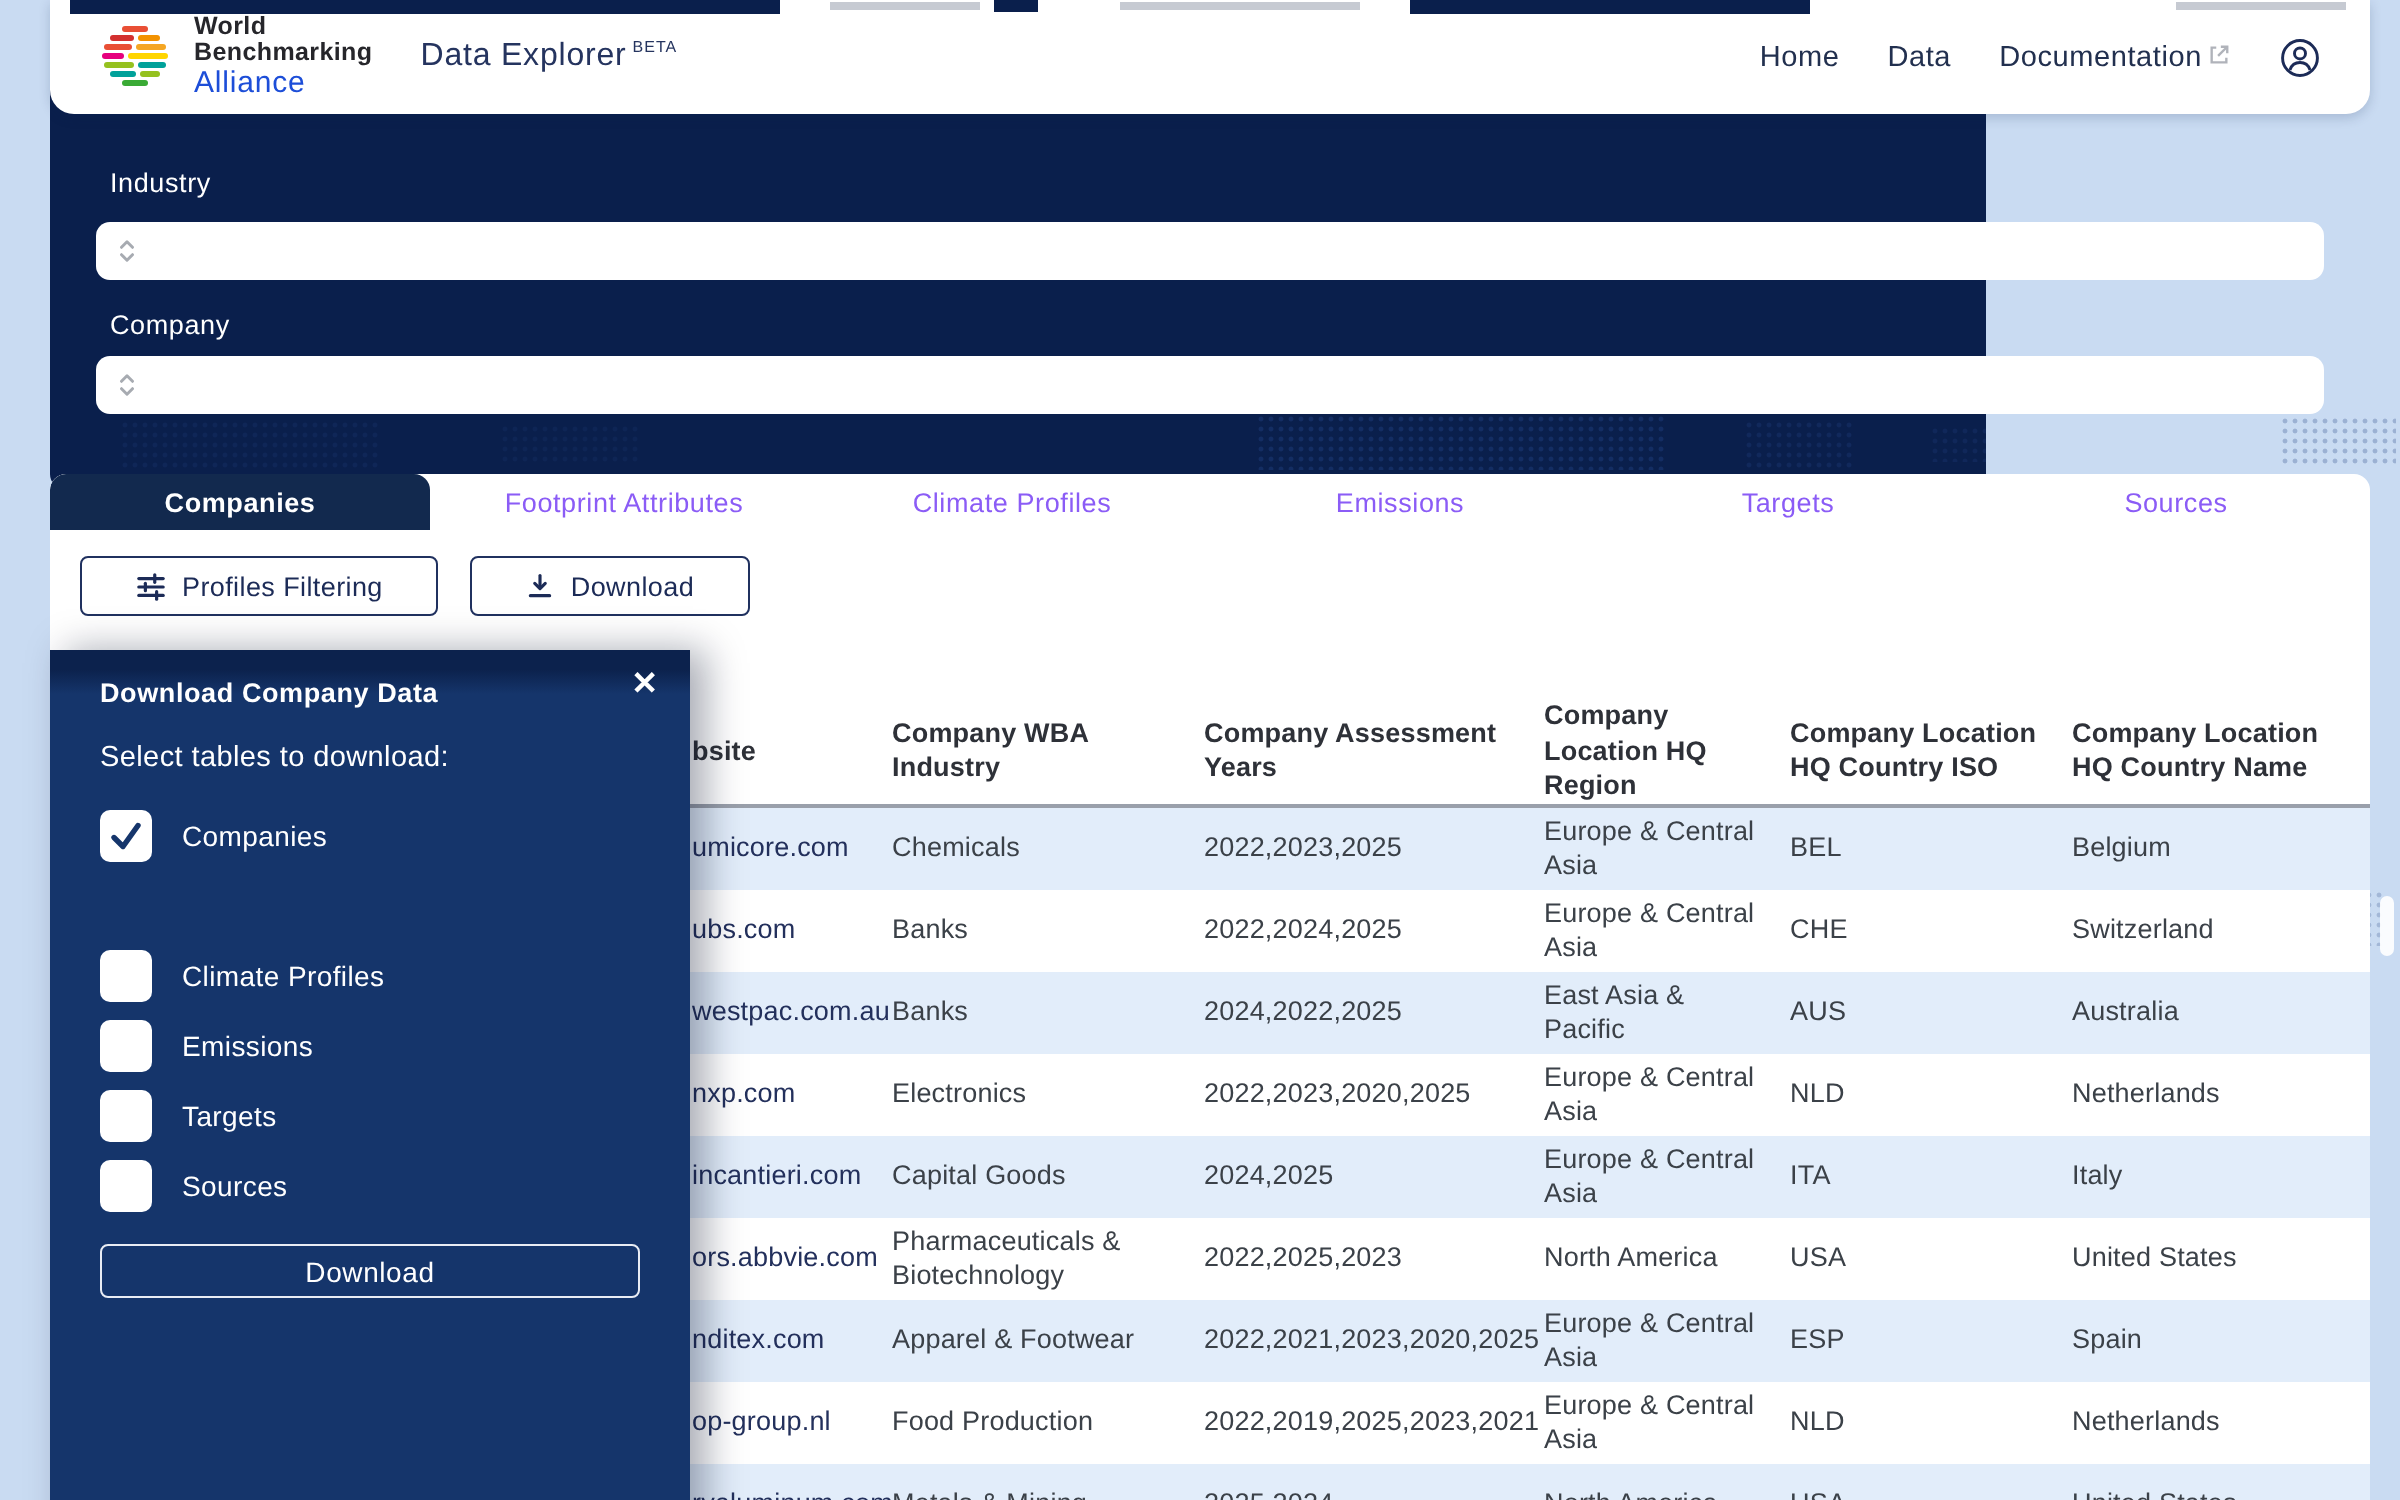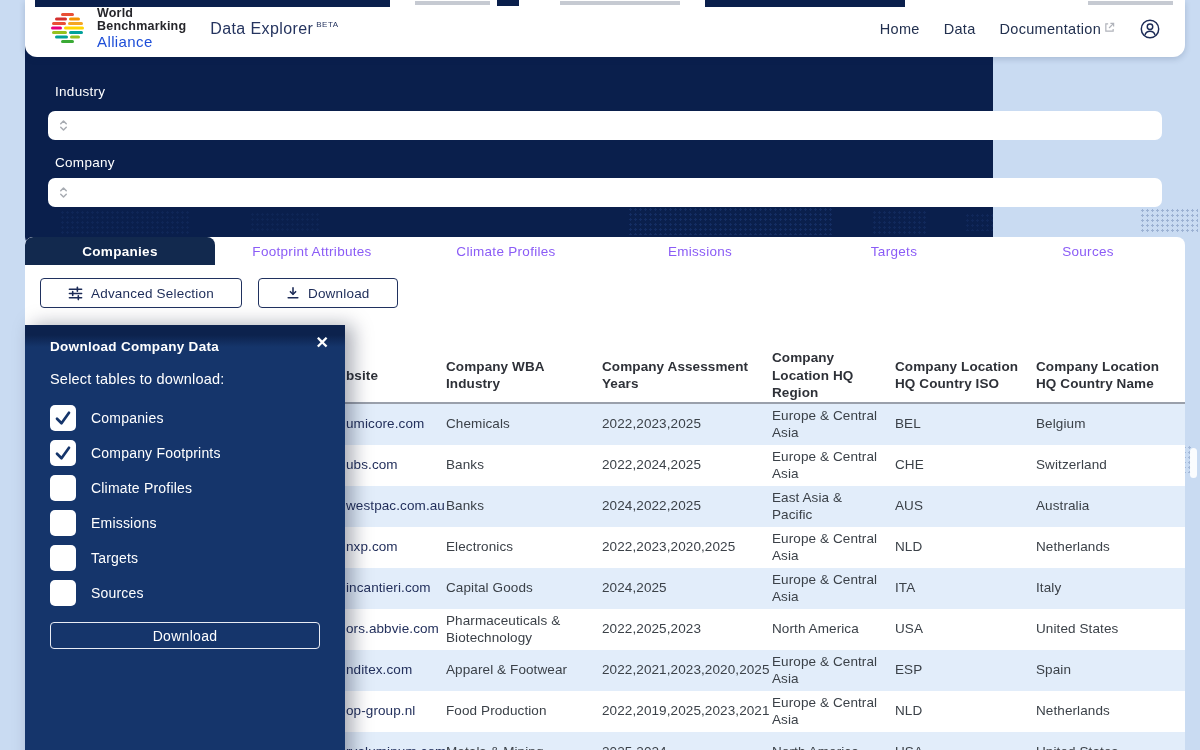--- a/index.html
+++ b/index.html
@@ -181,21 +181,21 @@
     <div class="toolbar">
       <button class="tool-btn">
         <svg width="15" height="15" viewBox="0 0 16 16" fill="none" stroke="#1c2b57" stroke-width="1.7" stroke-linecap="round">
             <path d="M1.5 3.5h13"></path>
             <path d="M1.5 8h13"></path>
             <path d="M1.5 12.5h13"></path>
             <path d="M10 1.5v4"></path>
             <path d="M5 6v4"></path>
             <path d="M11 10.5v4"></path>
           </svg>
-        <span>Advanced Selection</span>
+        <span>Profiles Filtering</span>
       </button>
       <button class="tool-btn">
         <svg width="14" height="14" viewBox="0 0 16 16" fill="none" stroke="#1c2b57" stroke-width="1.8" stroke-linecap="round" stroke-linejoin="round">
             <path d="M8 2v7"></path>
             <path d="M5 6.5L8 9.5l3-3"></path>
             <path d="M2.5 13.5h11"></path>
           </svg>
         <span>Download</span>
       </button>
     </div>
@@ -293,28 +293,20 @@
   <div class="modal-sub">Select tables to download:</div>
 
   <div class="opt" style="top:79px">
     <span class="checkbox checked">
         <svg width="18" height="18" viewBox="0 0 24 24">
           <polyline points="4,13 10,19 20,5" fill="none" stroke="#15356b" stroke-width="3.6" stroke-linecap="round" stroke-linejoin="round"></polyline>
         </svg>
       </span>
     <span class="opt-label">Companies</span>
   </div>
-  <div class="opt" style="top:114px">
-    <span class="checkbox checked">
-        <svg width="18" height="18" viewBox="0 0 24 24">
-          <polyline points="4,13 10,19 20,5" fill="none" stroke="#15356b" stroke-width="3.6" stroke-linecap="round" stroke-linejoin="round"></polyline>
-        </svg>
-      </span>
-    <span class="opt-label">Company Footprints</span>
-  </div>
   <div class="opt" style="top:149px">
     <span class="checkbox"></span>
     <span class="opt-label">Climate Profiles</span>
   </div>
   <div class="opt" style="top:184px">
     <span class="checkbox"></span>
     <span class="opt-label">Emissions</span>
   </div>
   <div class="opt" style="top:219px">
     <span class="checkbox"></span>

